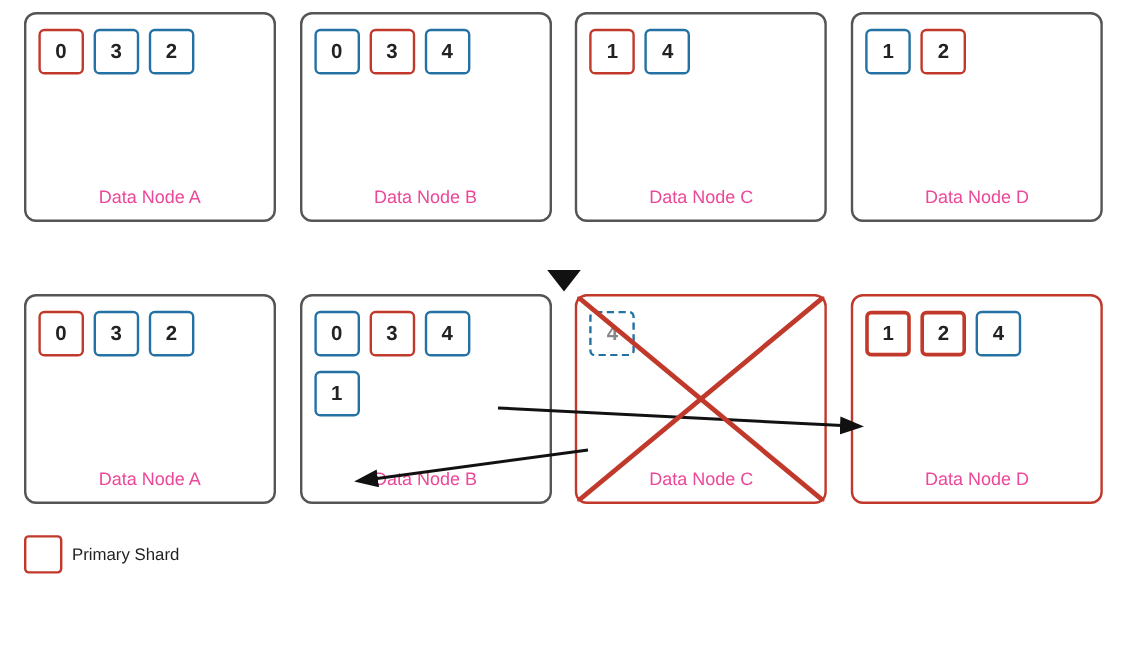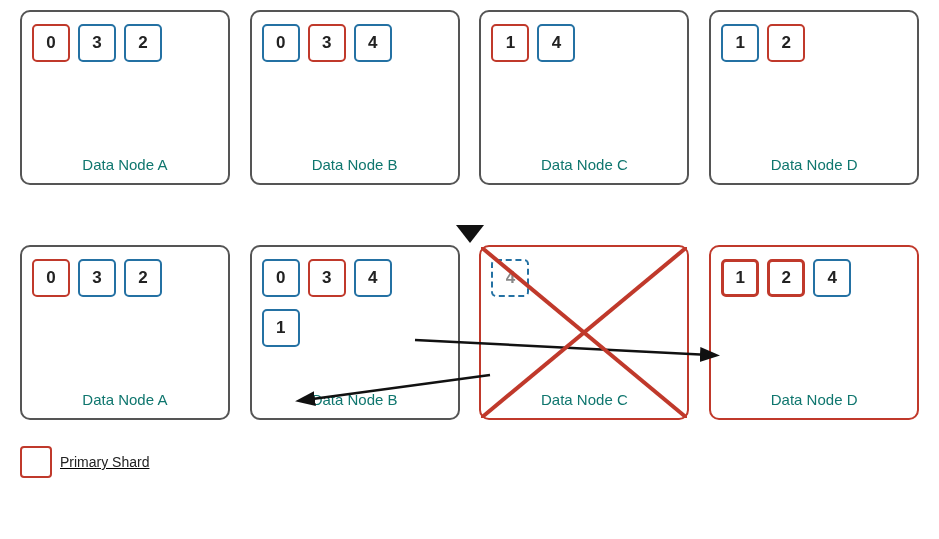--- a/index.html
+++ b/index.html
@@ -85,21 +85,21 @@
       padding: 12px 10px 8px 10px;
     }
 
     .node-label {
       position: absolute;
       bottom: 10px;
       left: 0;
       right: 0;
       text-align: center;
       font-size: 15px;
-      color: #0f766e;
+      color: #ec4899;
       font-weight: 500;
     }
 
     .shards-row {
       display: flex;
       flex-direction: row;
       gap: 8px;
       flex-wrap: wrap;
       margin-bottom: 6px;
     }
@@ -151,21 +151,20 @@
     }
 
     
     .legend {
       display: flex;
       flex-direction: row;
       align-items: center;
       gap: 16px;
       margin-top: 6px;
       padding-left: 10px;
-      text-decoration: underline;
     }
     .legend-item {
       display: flex;
       flex-direction: row;
       align-items: center;
       gap: 8px;
     }
     .legend-box {
       width: 32px;
       height: 32px;

